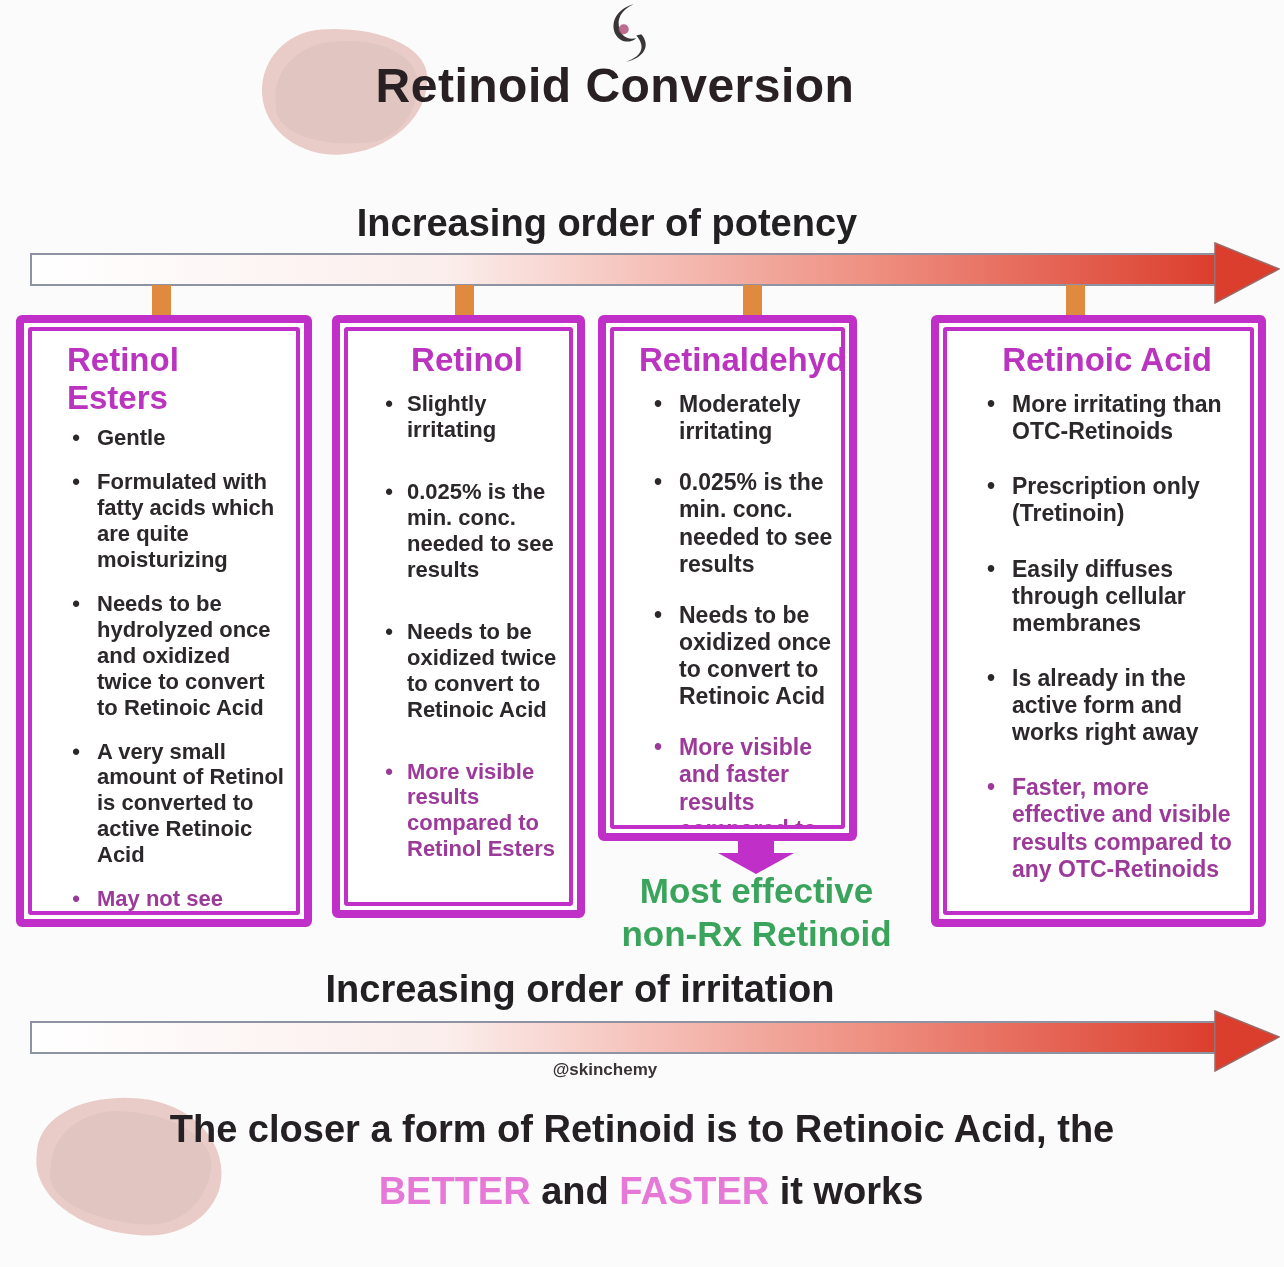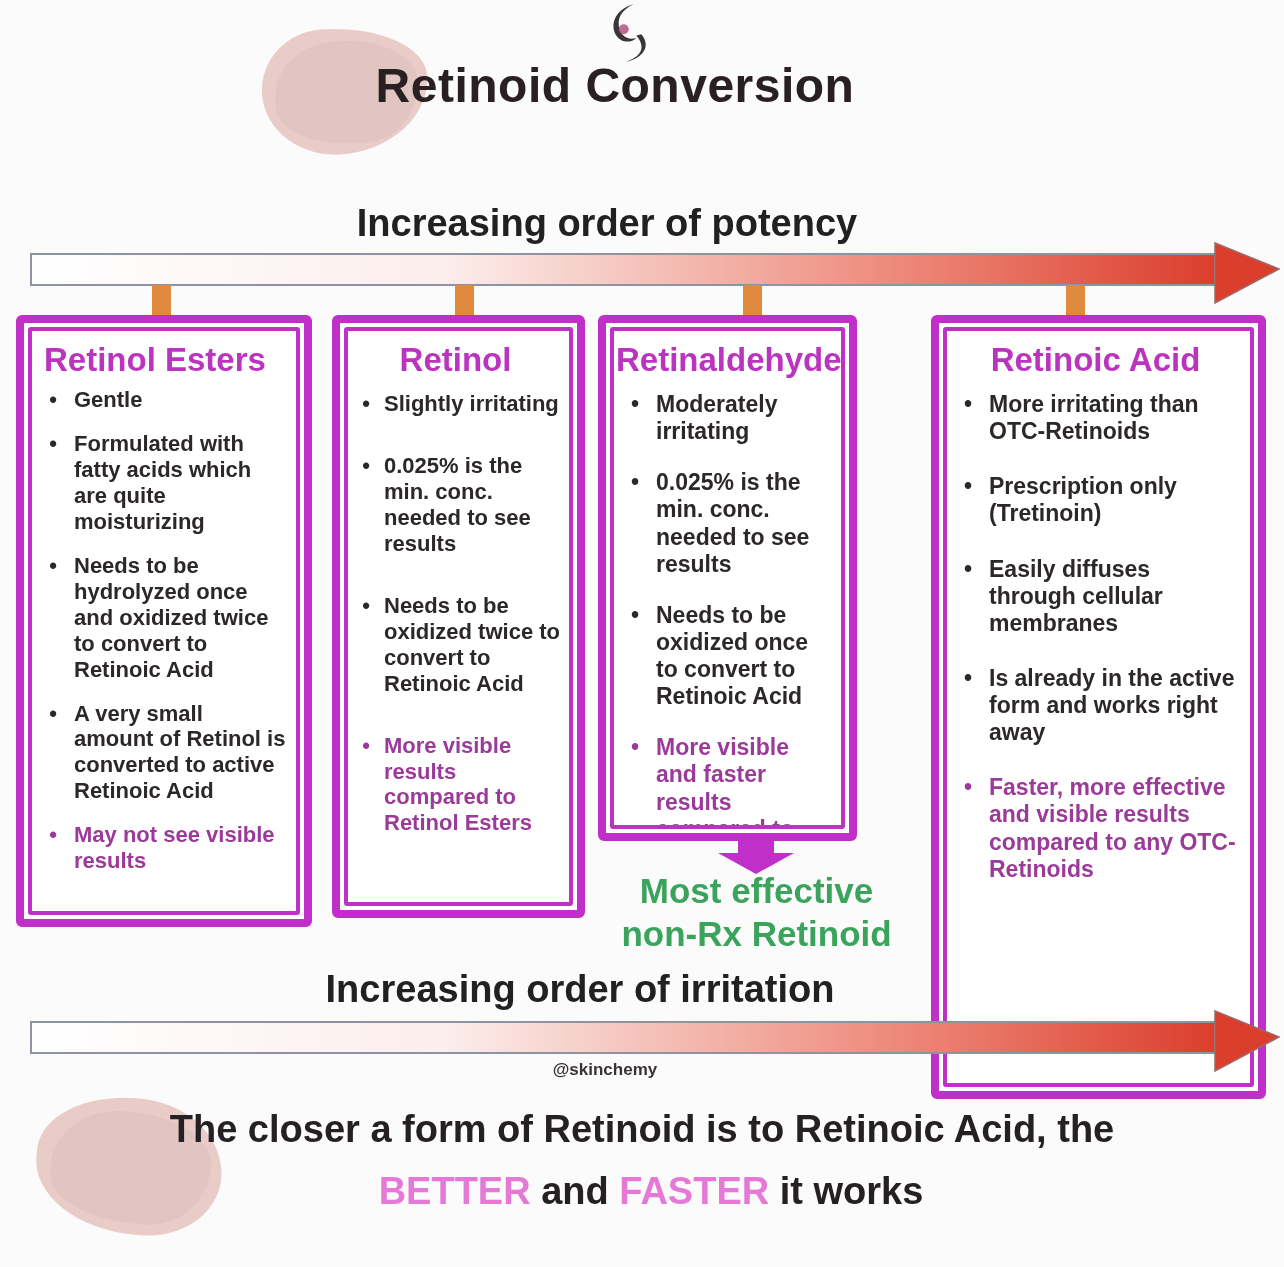--- a/index.html
+++ b/index.html
@@ -28,25 +28,25 @@
 
   .arrow{position:absolute;left:30px;width:1250px;height:62px;}
   .arrow.potency{top:242px;}
   .arrow.irritation{top:1010px;}
 
   .connector{position:absolute;top:285px;width:19px;height:38px;background:var(--orange);}
   .connector.c1{left:152px;} .connector.c2{left:455px;} .connector.c3{left:743px;} .connector.c4{left:1066px;}
 
   .box{position:absolute;top:315px;border:8px solid var(--magenta);border-radius:6px;background:#fff;}
   .box-inner{position:absolute;inset:4px;border:4px solid var(--magenta);border-radius:3px;
-    padding:8px 6px 6px 0;overflow:hidden;background:#fff;}
+    padding:8px 6px 6px 23px;overflow:hidden;background:#fff;}
   .box.b1{left:16px;width:296px;height:612px;}
   .box.b2{left:332px;width:253px;height:603px;}
   .box.b3{left:598px;width:259px;height:526px;}
-  .box.b4{left:931px;width:335px;height:784px;}
+  .box.b4{left:931px;width:335px;height:612px;}
   .box-title{font-size:33px;font-weight:800;color:var(--magenta-text);text-align:center;margin:2px 2px 12px;}
   .box.b1 .box-title{text-align:left;padding-left:10px;margin-bottom:8px;}
   .bullets{list-style:none;}
   .bullet{display:flex;font-size:22px;font-weight:700;line-height:1.18;color:var(--dark);}
   .box.b1 .bullet{margin-bottom:18px;}
   .box.b2 .bullet{margin-bottom:36px;}
   .box.b3 .bullet{margin-bottom:24px;}
   .box.b4 .bullet{margin-bottom:28px;}
   .box.b3 .bullet,.box.b4 .bullet{font-size:23px;}
   .bullet .dot{flex:0 0 42px;text-align:center;}

